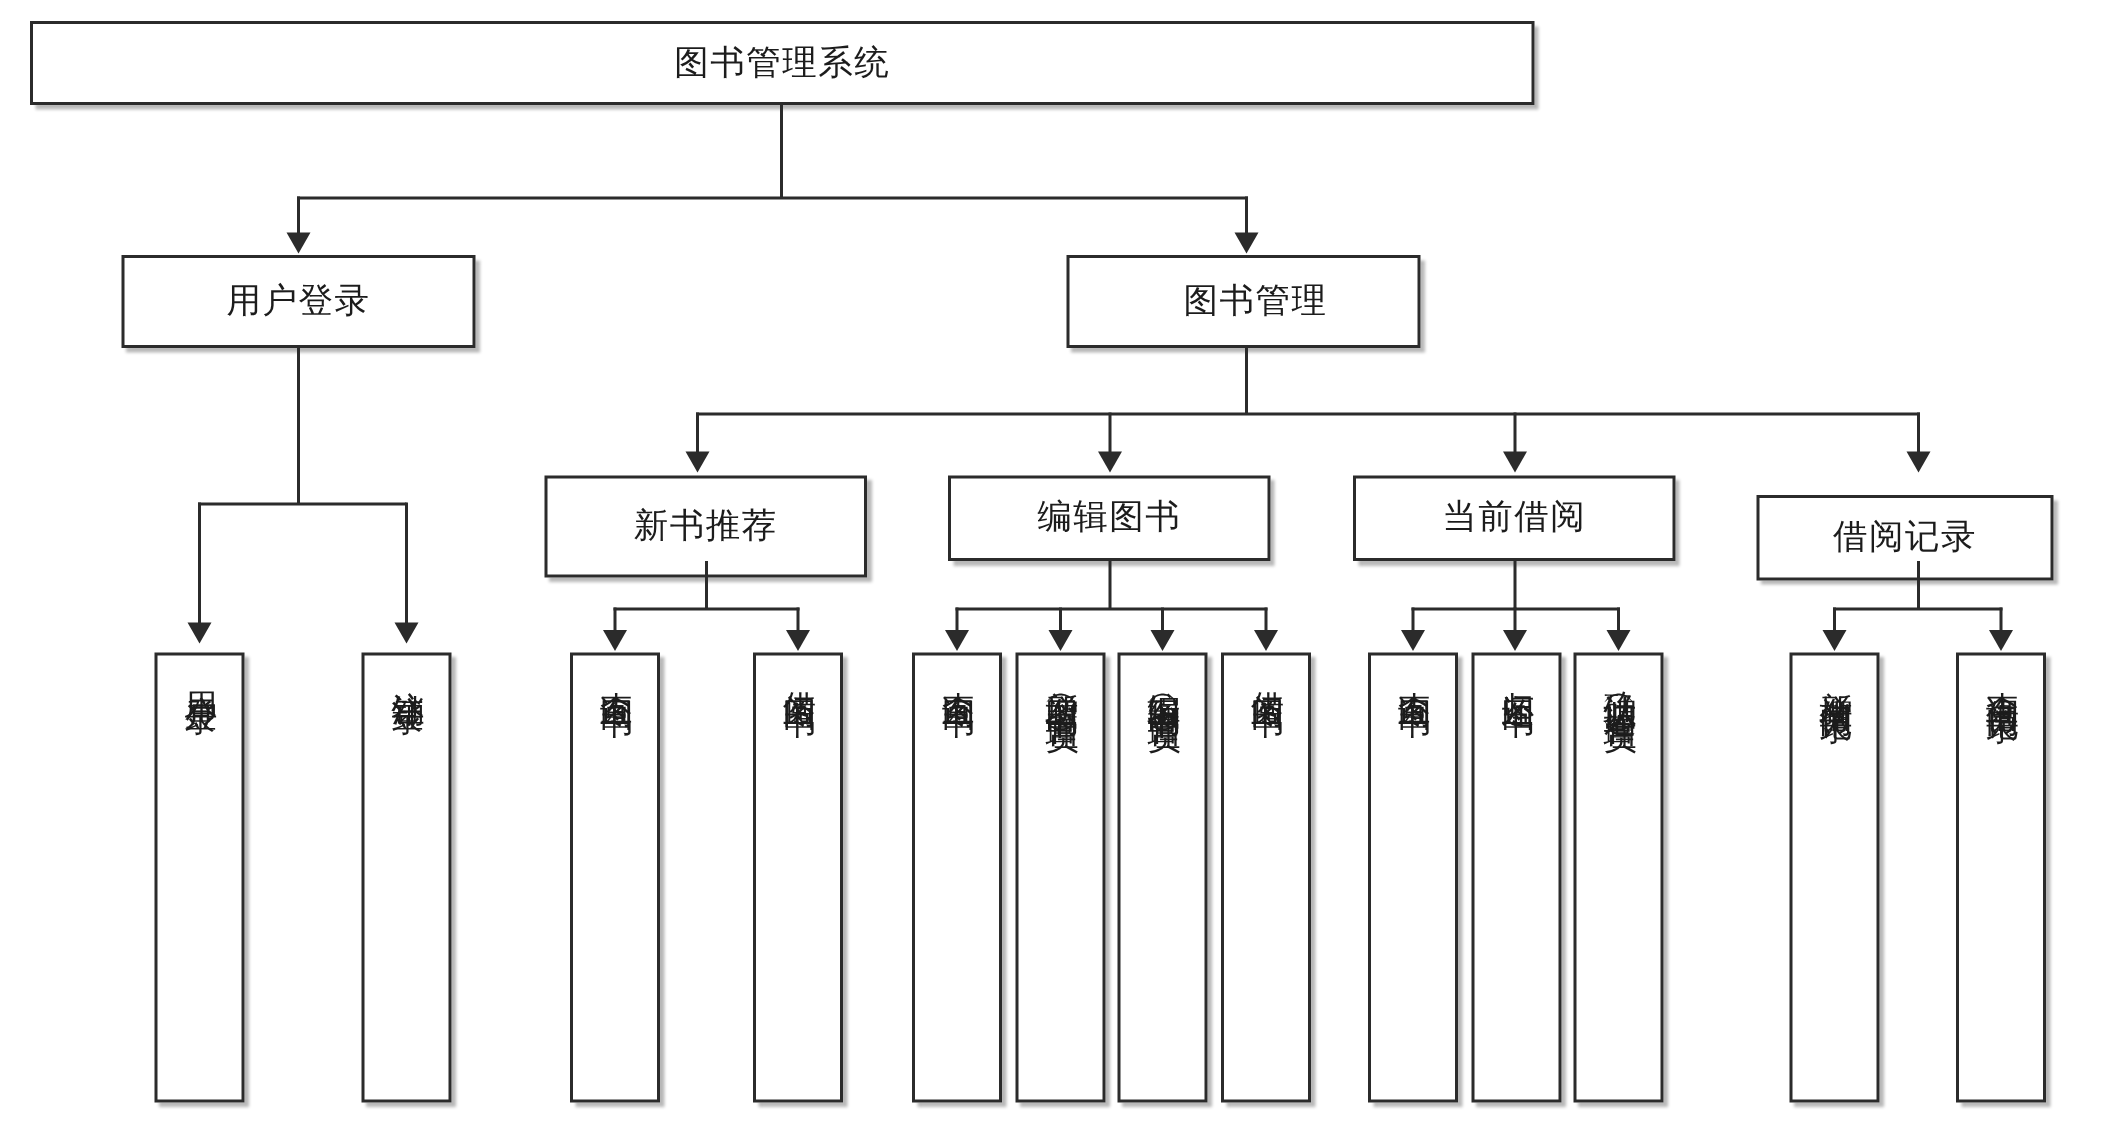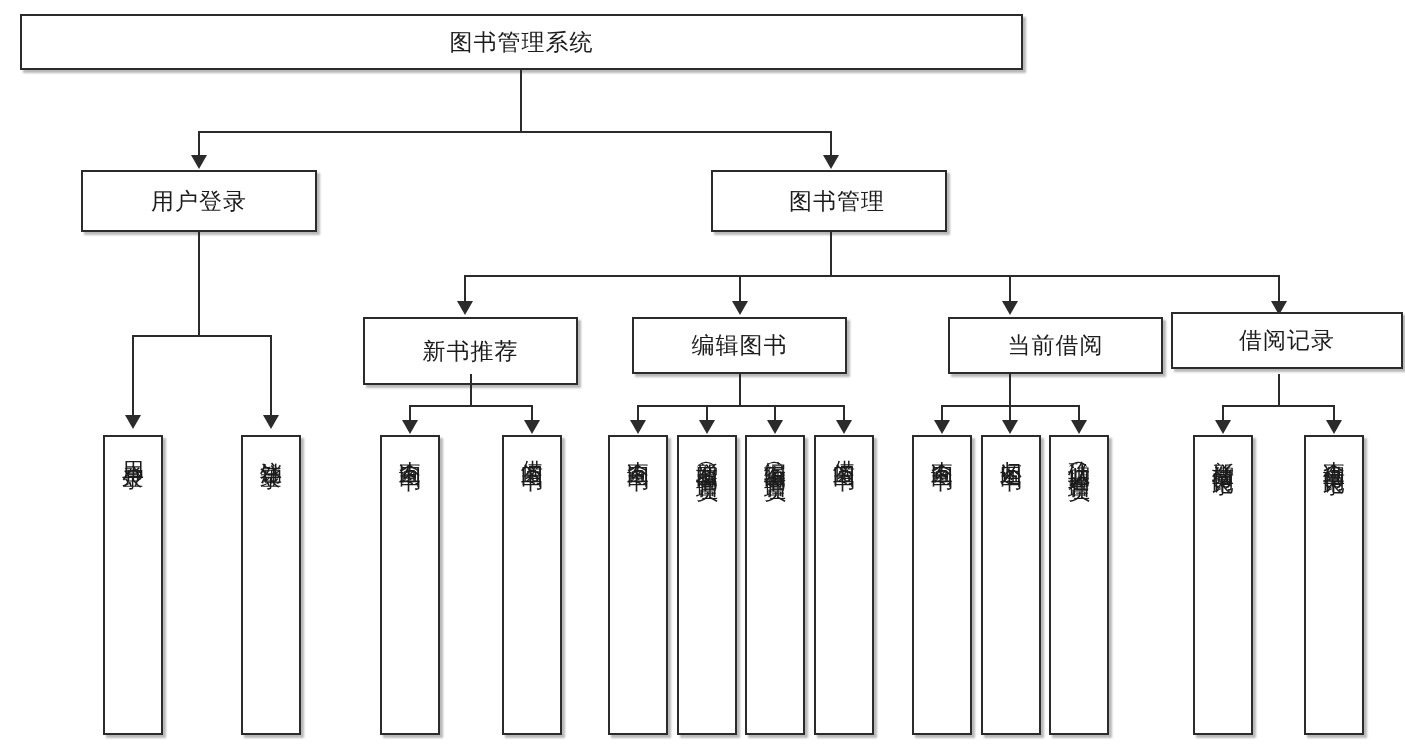--- a/index.html
+++ b/index.html
@@ -128,24 +128,24 @@
   <div class="arrow" style="left:1002px; top:301px;"></div>
   <div class="vline" style="left:1278px; top:275px; width:2px; height:28px;"></div>
   <div class="arrow" style="left:1271px; top:301px;"></div>
 
   <div class="node horiz" style="left:363px; top:317px; width:215px; height:68px;">
     <span class="label">新书推荐</span>
   </div>
   <div class="node horiz" style="left:632px; top:317px; width:215px; height:57px;">
     <span class="label">编辑图书</span>
   </div>
-  <div class="node horiz" style="left:902px; top:317px; width:215px; height:57px;margin-left:46px;">
+  <div class="node horiz" style="left:902px; top:317px; width:215px; height:57px;">
     <span class="label">当前借阅</span>
   </div>
-  <div class="node horiz" style="left:1171px; top:312px; width:232px; height:57px;">
+  <div class="node horiz" style="left:1171px; top:330px; width:198px; height:57px;">
     <span class="label">借阅记录</span>
   </div>
 
   <div class="vline" style="left:470px; top:374px; width:2px; height:32px;"></div>
   <div class="hline" style="left:409px; top:405px; width:124px; height:2px;"></div>
   <div class="vline" style="left:409px; top:405px; width:2px; height:17px;"></div>
   <div class="arrow" style="left:402px; top:420px;"></div>
   <div class="vline" style="left:531px; top:405px; width:2px; height:17px;"></div>
   <div class="arrow" style="left:524px; top:420px;"></div>
 

